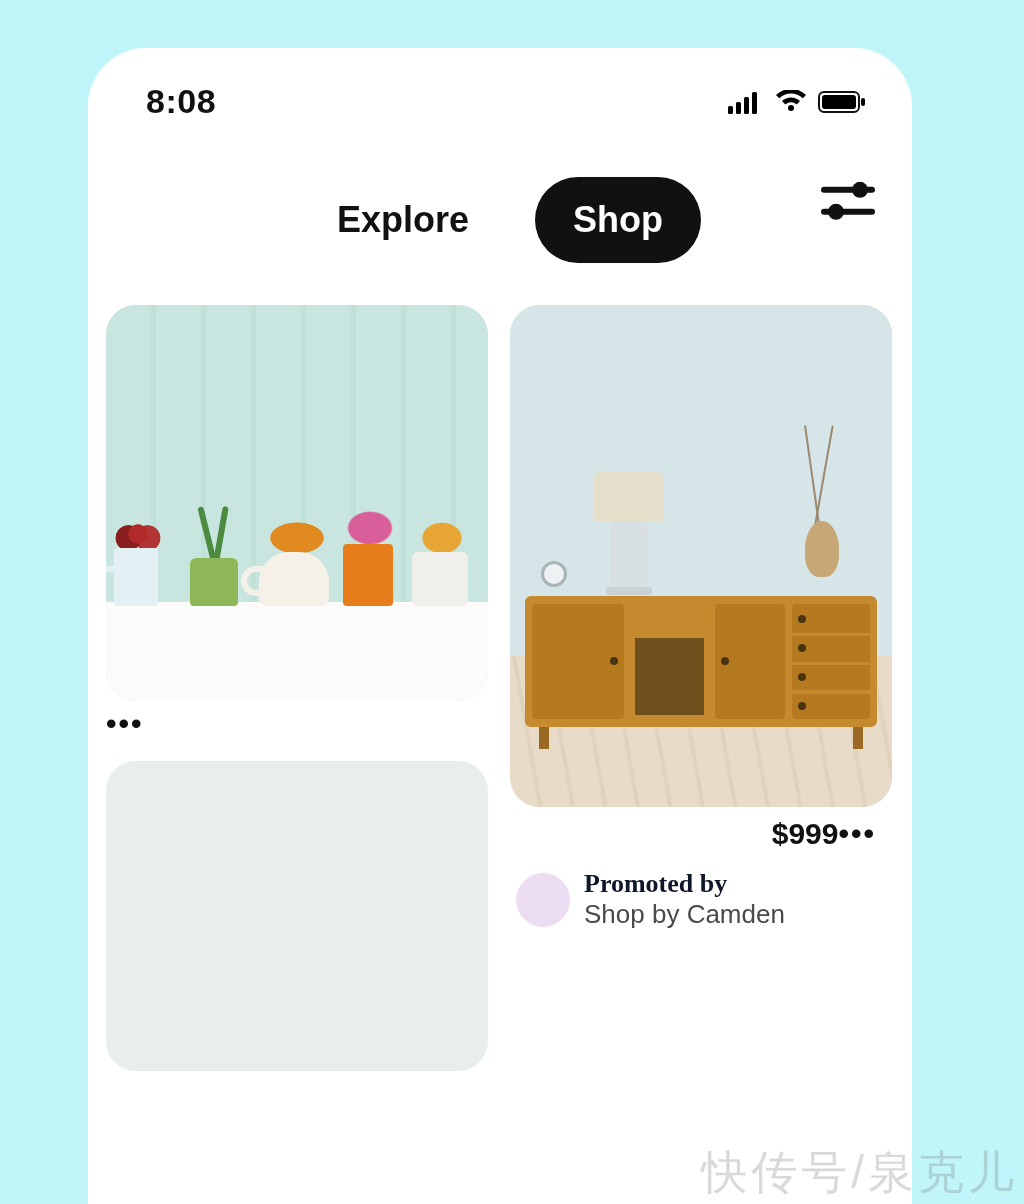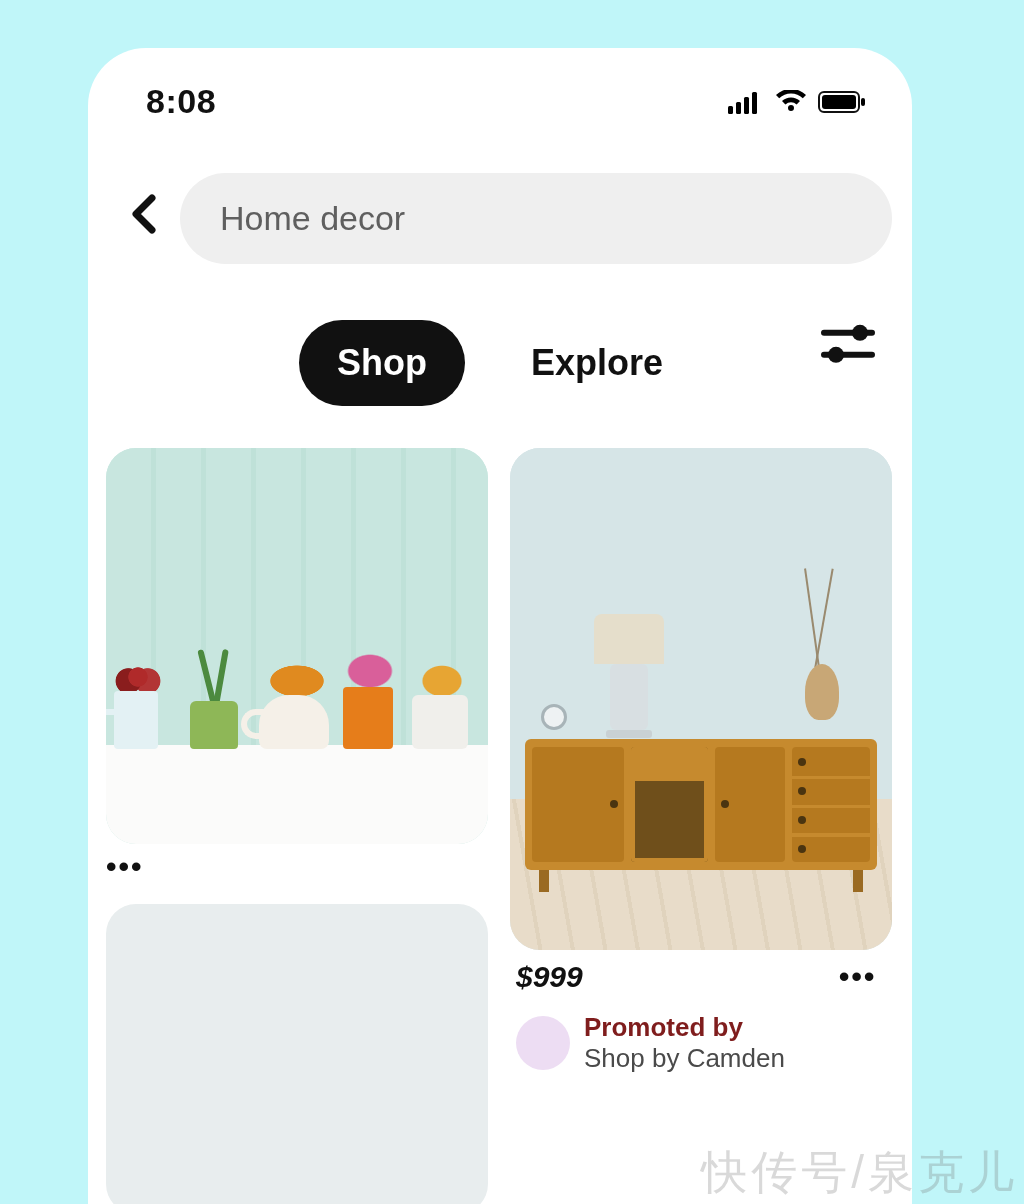--- a/index.html
+++ b/index.html
@@ -101,38 +101,37 @@
   .more-dots {
     align-self: flex-end;
     font-size: 30px;
     letter-spacing: 2px;
     font-weight: 900;
     color: #111;
     padding: 6px 22px 6px 0;
   }
   .price-row {
     display: flex;
-    justify-content: space-between;
+    justify-content: flex-end;
     align-items: center;
     padding: 10px 10px 0 6px;
-    font-style: italic;
   }
   .price { font-size: 30px; font-weight: 800; color: #111; }
   .title { font-size: 30px; font-weight: 800; color: #111; line-height: 1.22; padding: 6px 6px 0 6px; }
   .promo-row {
     display: flex;
     align-items: center;
     gap: 14px;
     padding: 18px 6px 0 6px;
   }
   .avatar {
     width: 54px; height: 54px; border-radius: 50%; background: #edddf3;
   }
   .promo-text { display: flex; flex-direction: column; }
-  .promo-label { font-size: 26px; font-weight: 800; color: #7f1d1d; }
+  .promo-label { font-size: 26px; font-weight: 800; color: #0f172a; font-family: Liberation Serif, serif; }
   .promo-by { font-size: 26px; font-weight: 500; color: #4a4a4a; }
 
   
   .c1-wall { position:absolute; inset:0; background: repeating-linear-gradient(90deg,#c8e6df 0 45px,#bfe1d8 45px 50px); height:75%; }
   .c1-shelf { position:absolute; left:0; right:0; top:75%; height:25%; background:#fbfbfa; }
   .pot { position:absolute; bottom:24%; border-radius:4px; }
   .pt1 { left:2%; width:44px; height:58px; background:#e3f1f4; } 
   .pt1::after{content:"";position:absolute;left:-16px;top:18px;width:20px;height:6px;background:#e3f1f4;}
   .fl1{position:absolute;left:2%;bottom:calc(24% + 52px);width:48px;height:40px;background:radial-gradient(circle,#b02a2a 30%,transparent 32%),radial-gradient(circle at 30% 60%,#8a1d1d 30%,transparent 32%),radial-gradient(circle at 70% 60%,#b23535 30%,transparent 32%);}
   .pt2 { left:22%; width:48px; height:48px; background:#8eb757; border-radius:6px 6px 4px 4px;}
@@ -191,34 +190,24 @@
           <path d="M17 21a3 3 0 100-6 3 3 0 000 6zM8 11a13 13 0 0118 0l-3.4 3.4a8.2 8.2 0 00-11.2 0L8 11zM2 5a21.5 21.5 0 0130 0l-3.2 3.2a17 17 0 00-23.6 0L2 5z"></path>
         </svg>
       <svg width="48" height="24" viewBox="0 0 48 24">
           <rect x="1" y="2" width="40" height="20" rx="5" fill="none" stroke="#111" stroke-width="2"></rect>
           <rect x="4" y="5" width="34" height="14" rx="3"></rect>
           <rect x="43" y="8" width="4" height="8" rx="2"></rect>
         </svg>
     </div>
   </div>
 
-  <div class="search-row">
-    <div class="back-btn">
-      <svg width="26" height="40" viewBox="0 0 26 40">
-          <path d="M22 4 L6 20 L22 36" fill="none" stroke="#111" stroke-width="7" stroke-linecap="round" stroke-linejoin="round"></path>
-        </svg>
-    </div>
-    <div class="search-pill">
-      <span>Home decor</span>
-    </div>
-  </div>
 
   <div class="tabs-row">
+    <div class="tab">Explore</div>
     <div class="tab active">Shop</div>
-    <div class="tab">Explore</div>
     <div class="filter-icon">
       <svg width="56" height="50" viewBox="0 0 56 50">
           <line x1="4" y1="14" x2="52" y2="14" stroke="#111" stroke-width="6" stroke-linecap="round"></line>
           <circle cx="40" cy="14" r="8" fill="#111"></circle>
           <line x1="4" y1="36" x2="52" y2="36" stroke="#111" stroke-width="6" stroke-linecap="round"></line>
           <circle cx="16" cy="36" r="8" fill="#111"></circle>
         </svg>
     </div>
   </div>
 

